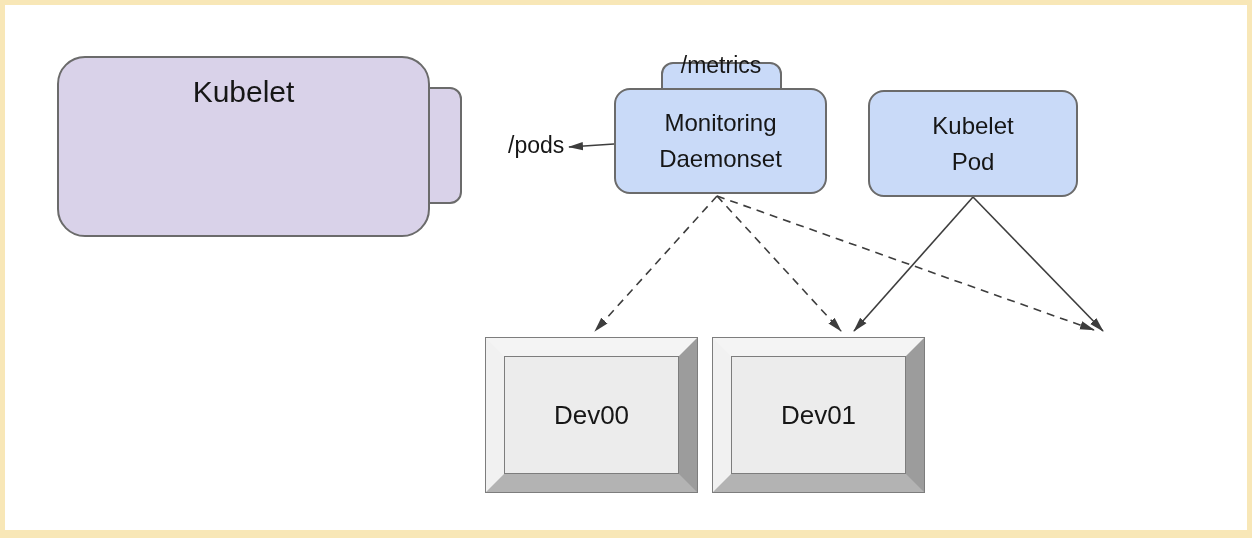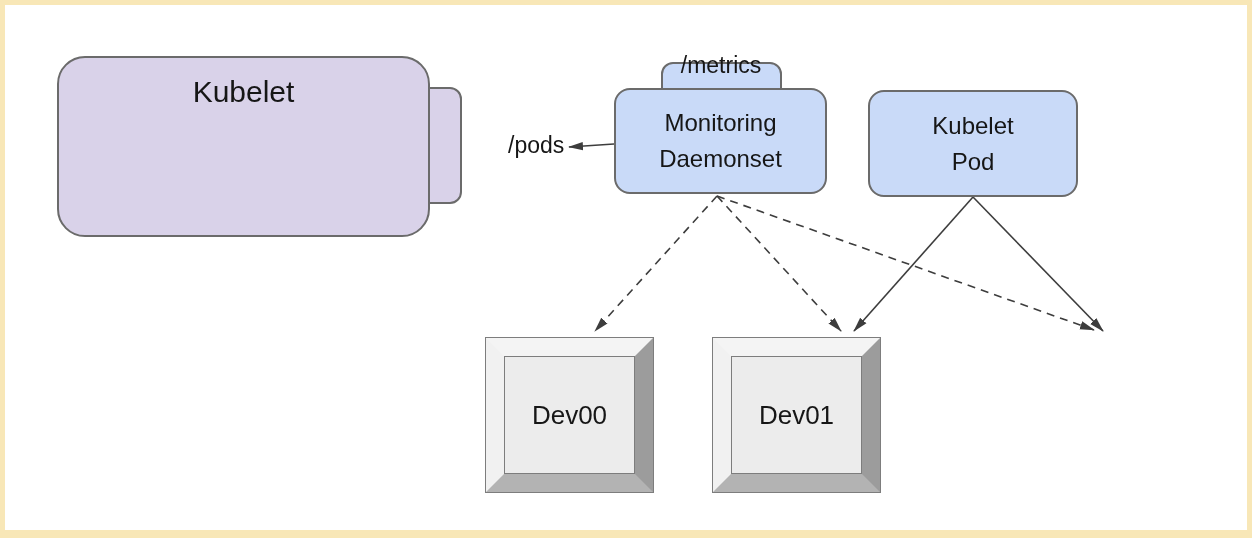--- a/index.html
+++ b/index.html
@@ -80,21 +80,21 @@
     position: absolute;
     font-size: 23px;
     color: var(--text, #161616);
     z-index: 4;
   }
   .label-metrics { left: 660px; top: 52px; width: 122px; text-align: center; }
   .label-pods   { left: 460px; top: 132px; width: 90px; text-align: left; margin-left: 48px; }
 
   .keycap {
     position: absolute;
-    width: 169px; height: 156px;
+    width: 213px; height: 156px;
     top: 337px;
     border-style: solid;
     border-width: 19px;
     border-top-color:    var(--key-top, #f4f4f4);
     border-left-color:   var(--key-left, #f1f1f1);
     border-right-color:  var(--key-right, #9c9c9c);
     border-bottom-color: var(--key-bottom, #b3b3b3);
     outline: 1px solid var(--key-edge, #7d7d7d);
     outline-offset: -1px;
     background: var(--key-face, #ececec);

